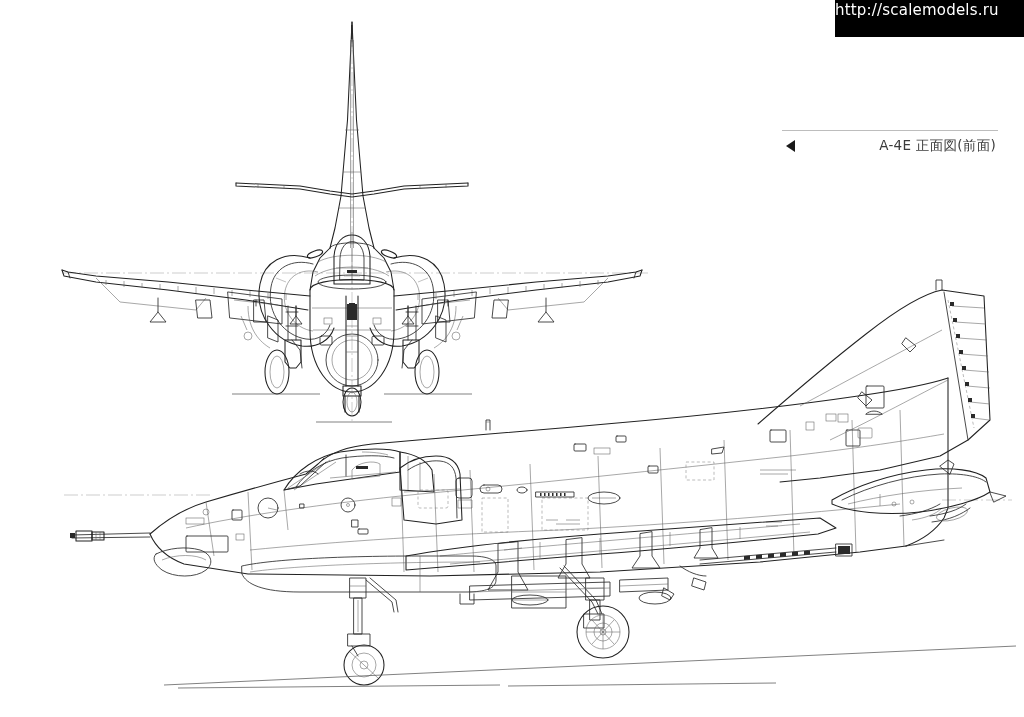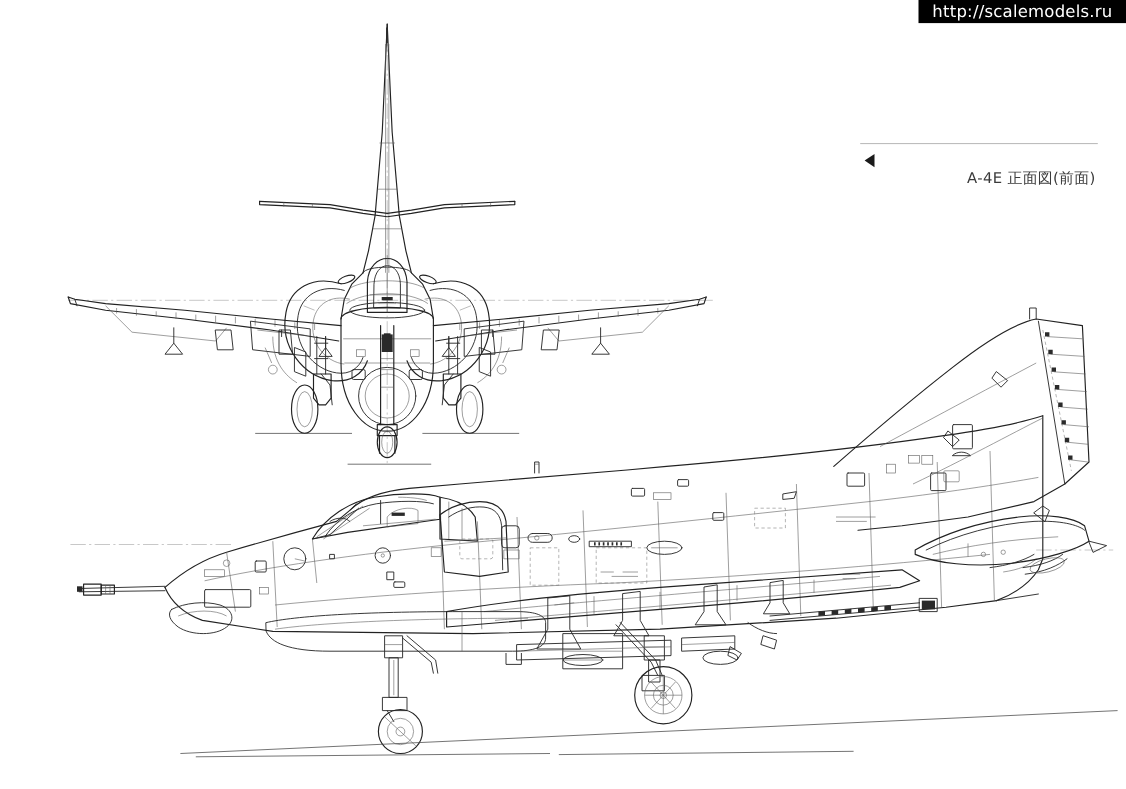--- a/index.html
+++ b/index.html
@@ -18,28 +18,28 @@
     background: #ffffff;
     overflow: hidden;
   }
 
   
   #watermark {
     position: absolute;
     top: 0;
     left: 835px;
     width: 189px;
-    height: 21px;
+    height: 37px;
     background: #000000;
     color: #ffffff;
     font-family: "DejaVu Sans", sans-serif;
     font-size: 15px;
     line-height: 21px;
     letter-spacing: 0.2px;
-    text-align: center;
+    text-align: left;
     white-space: nowrap;
     overflow: hidden;
   }
 
   
   #legend {
     position: absolute;
     left: 782px;
     top: 130px;
     width: 216px;
@@ -72,21 +72,20 @@
   }
   .legend-label {
     position: absolute;
     right: 2px;
     top: 6px;
     font-family: "DejaVu Sans", sans-serif;
     font-size: 13.5px;
     color: #3b3b3b;
     white-space: nowrap;
     letter-spacing: 0.3px;
-    margin-top: 16px;
   }
 
   
   #drawing {
     position: absolute;
     left: 0;
     top: 0;
     width: 1024px;
     height: 717px;
   }

